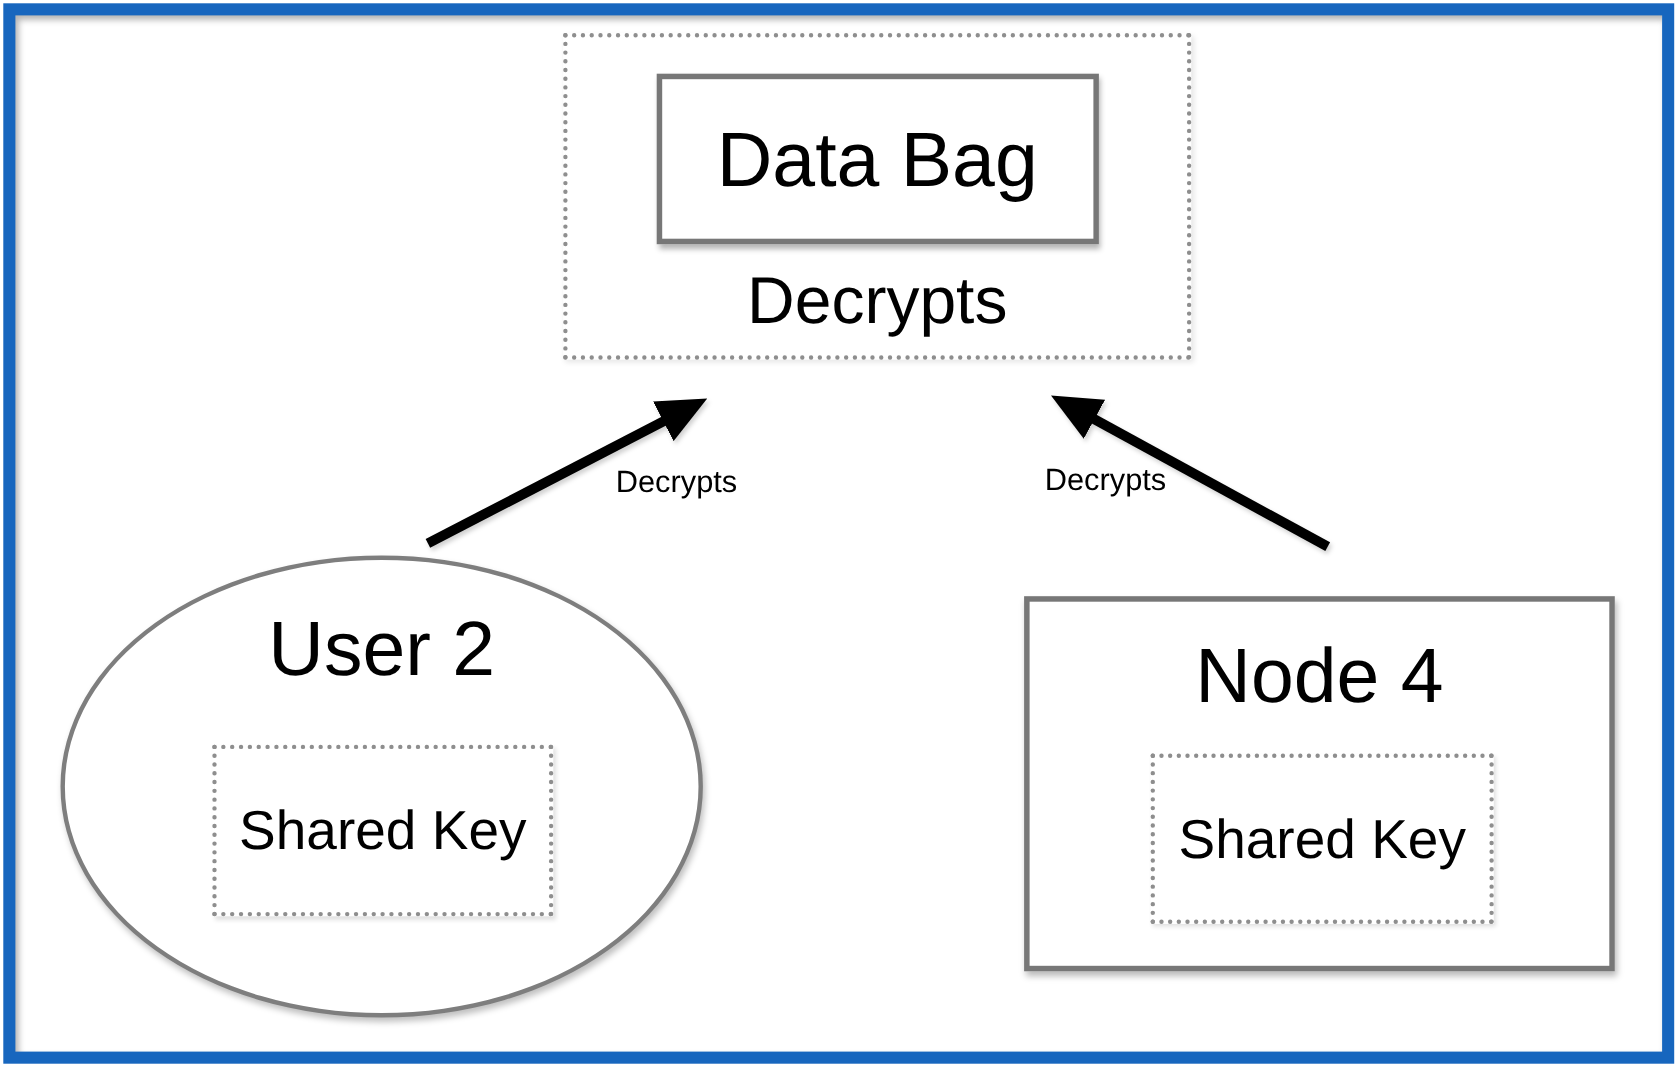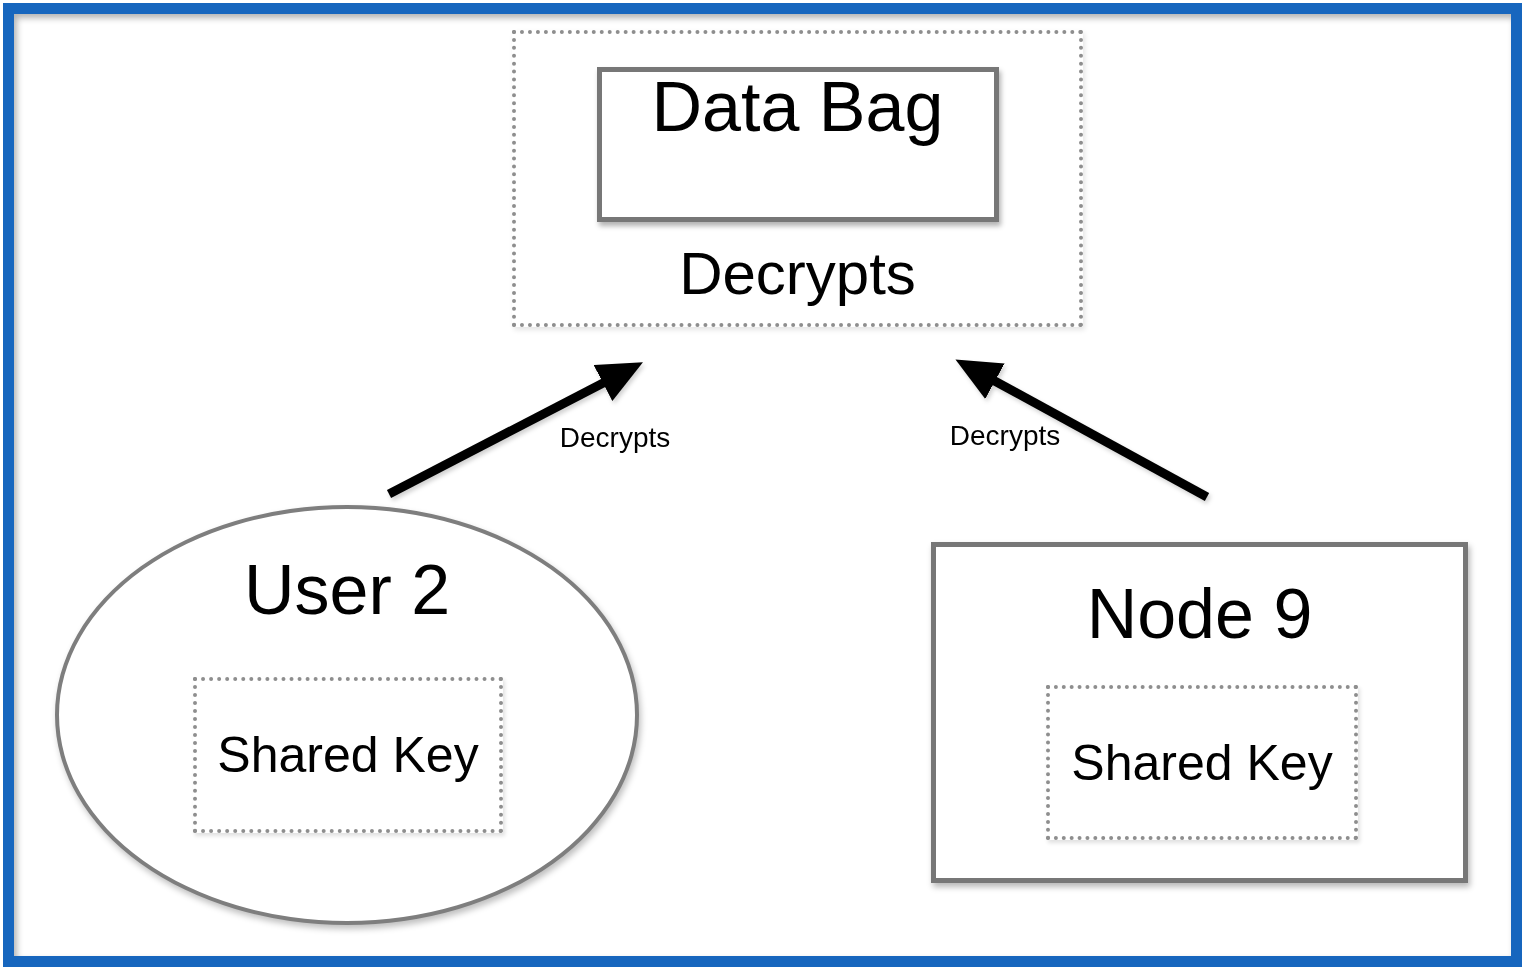--- a/index.html
+++ b/index.html
@@ -32,21 +32,21 @@
     background:#fff;
     box-shadow:2px 3px 5px rgba(0,0,0,0.10);
     display:flex;flex-direction:column;align-items:center;
   }
   .databag-box{
     margin-top:33px;
     width:402px;height:155px;
     border:5px solid var(--border-gray);
     background:#fff;
     box-shadow:2px 4px 5px rgba(0,0,0,0.30);
-    display:flex;justify-content:center;
+    display:flex;align-items:center;justify-content:center;
   }
   .databag-label{font-size:70px;line-height:1;white-space:nowrap;}
   .encrypted-label{margin-top:22px;font-size:60px;line-height:1;white-space:nowrap;}
 
   
   svg.arrows{position:absolute;left:0;top:0;width:1526px;height:970px;
     filter:drop-shadow(2px 3px 2px rgba(0,0,0,0.18));}
   .arrow-line{stroke:var(--arrow-color);stroke-width:9;fill:none;}
   .arrow-label{
     position:absolute;width:240px;text-align:center;
@@ -123,17 +123,17 @@
 <div class="arrow-label right">Decrypts</div>
 
 <div class="user-ellipse">
   <div class="user-title">User 2</div>
   <div class="user-key-box">
     <span class="key-label">Shared Key</span>
   </div>
 </div>
 
 <div class="node-box">
-  <div class="node-title">Node 9</div>
+  <div class="node-title">Node 4</div>
   <div class="node-key-box">
     <span class="key-label">Shared Key</span>
   </div>
 </div>
 
 </body></html>

